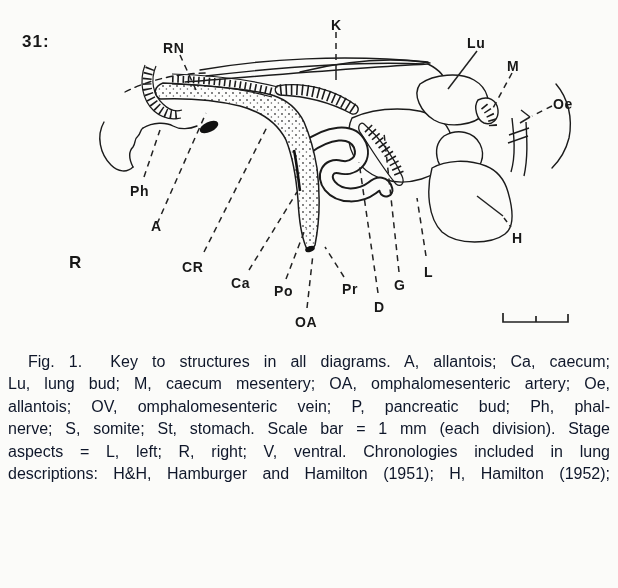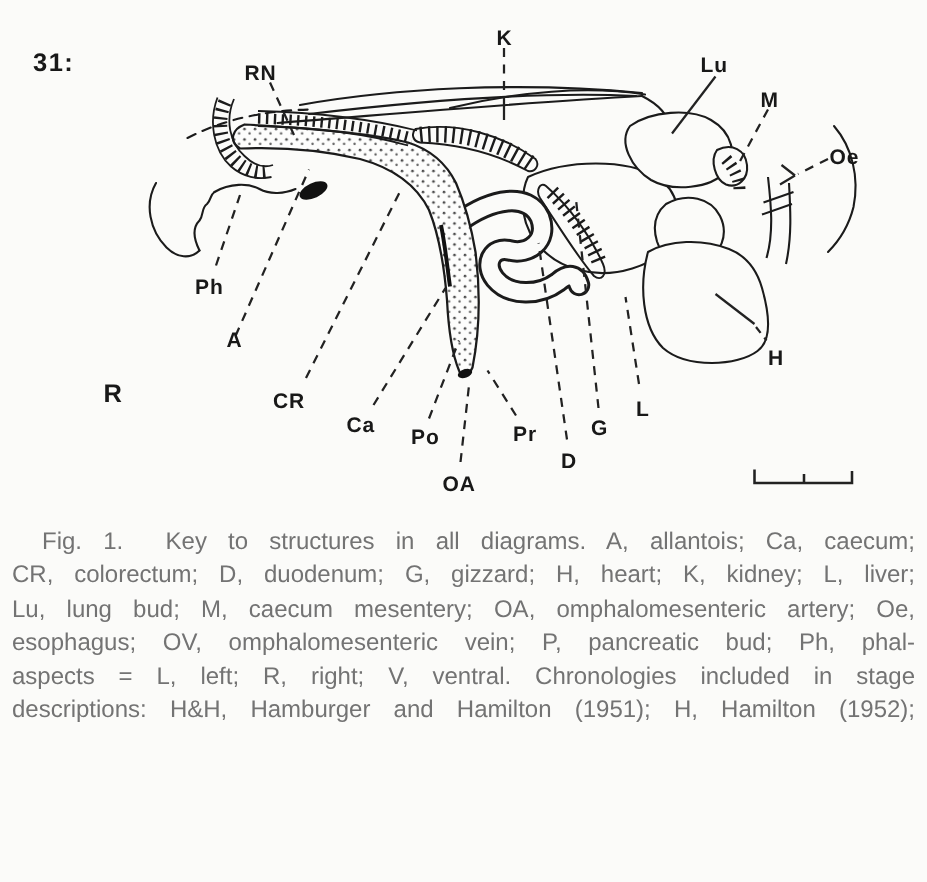--- a/index.html
+++ b/index.html
@@ -10,21 +10,21 @@
     color:#262626;
     position:relative;
     overflow:hidden;
   }
   .page{position:absolute;inset:0;}
   .figure-area{position:absolute;left:0;top:0;width:618px;height:345px;}
   .figure-area svg{display:block;}
   .caption{
     position:absolute;left:8px;top:351px;width:602px;
     font-size:16px;line-height:22.4px;font-weight:400;
-    color:#737373;
+    color:#0f172a;
   }
   .cap-line{
     text-align:justify;
     text-align-last:justify;
     -moz-text-align-last:justify;
     height:22.4px;overflow:hidden;white-space:nowrap;
   }
   .cap-line.first{text-indent:20px;}
   .diagram-label{
     font-family:"Liberation Sans",sans-serif;
@@ -151,20 +151,20 @@
 
       <g stroke="#222" stroke-width="1.7" fill="none">
         <path d="M503,313 L503,322 L568,322 L568,314"></path>
         <path d="M536,316 L536,322"></path>
       </g>
     </svg>
   </div>
 
   <div class="caption">
     <div class="cap-line first">Fig. 1.&nbsp;&nbsp;Key to structures in all diagrams. A, allantois; Ca, caecum;</div>
-    <div class="cap-line">CR, colorectum; D, duodenum; G, gizzard; H, heart; K, kidney; L, liver;</div>
     <div class="cap-line">Lu, lung bud; M, caecum mesentery; OA, omphalomesenteric artery; Oe,</div>
-    <div class="cap-line">esophagus; OV, omphalomesenteric vein; P, pancreatic bud; Ph, phal-</div>
-    <div class="cap-line">aspects = L, left; R, right; V, ventral. Chronologies included in stage</div>
+    <div class="cap-line">allantois; OV, omphalomesenteric vein; P, pancreatic bud; Ph, phal-</div>
+    <div class="cap-line">nerve; S, somite; St, stomach. Scale bar = 1 mm (each division). Stage</div>
+    <div class="cap-line">aspects = L, left; R, right; V, ventral. Chronologies included in lung</div>
     <div class="cap-line">descriptions: H&amp;H, Hamburger and Hamilton (1951); H, Hamilton (1952);</div>
   </div>
 
 </div>
 
 </body></html>

